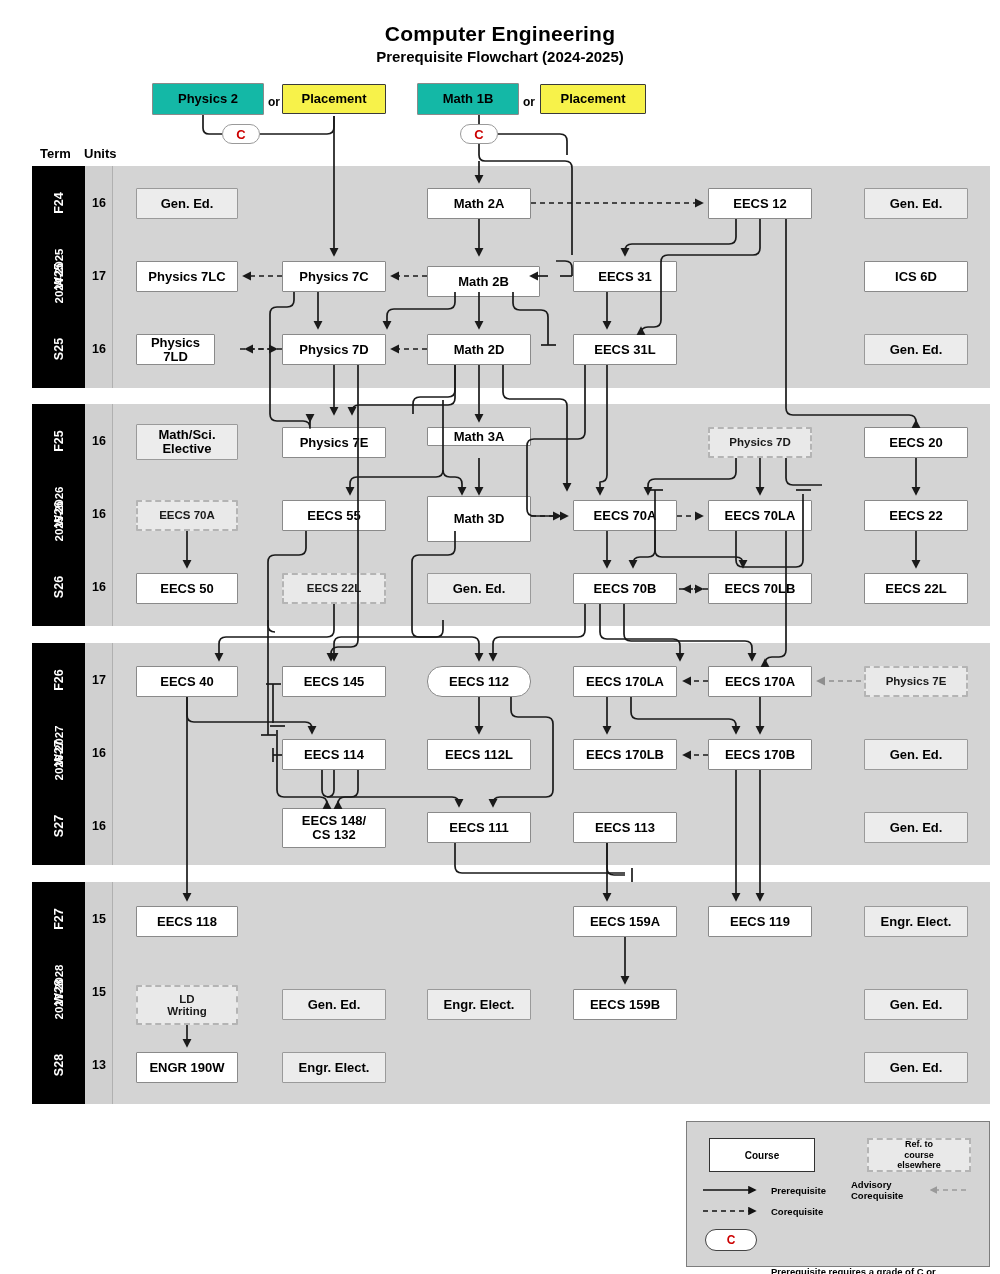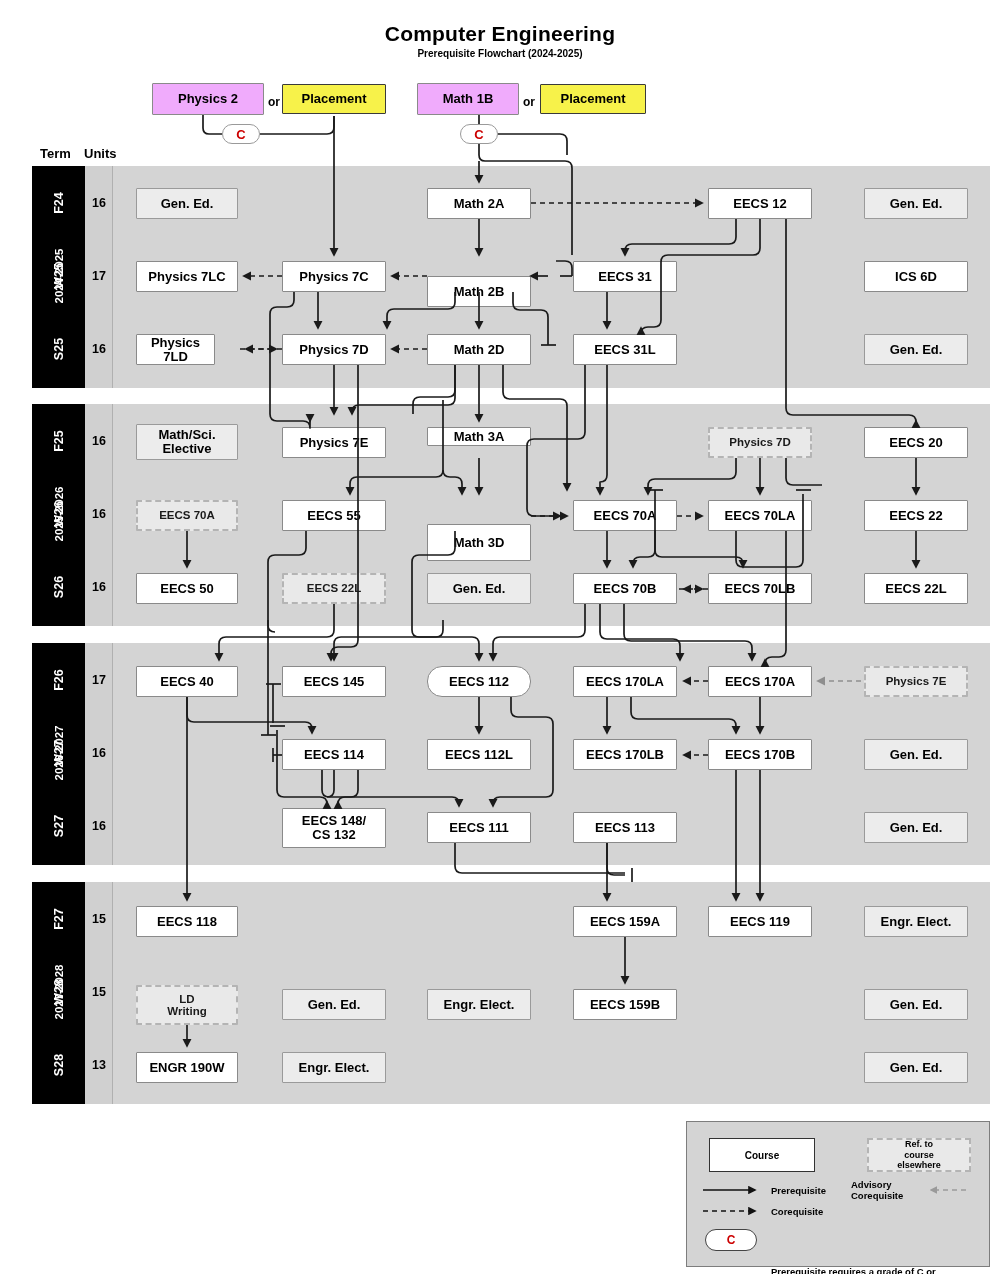--- a/index.html
+++ b/index.html
@@ -4,32 +4,32 @@
 <style>
   html,body{margin:0;padding:0;background:#ffffff;}
   body{width:1000px;height:1274px;position:relative;
        font-family:"Liberation Sans","DejaVu Sans",sans-serif;
        -webkit-font-smoothing:antialiased;}
 
   
   #title{position:absolute;left:0;top:22px;width:1000px;text-align:center;
          font-size:21px;font-weight:bold;color:#000;letter-spacing:.2px;}
   #subtitle{position:absolute;left:0;top:48px;width:1000px;text-align:center;
-            font-size:10px;font-weight:bold;color:#000;}
+            font-size:15px;font-weight:bold;color:#000;}
 
   
   .box{position:absolute;box-sizing:border-box;border:1px solid #8a8a8a;
        background:#ffffff;display:flex;align-items:center;justify-content:center;
        text-align:center;font-size:13px;font-weight:bold;color:#000;
        line-height:1.05;border-radius:1px;}
   .box.ge{background:#ececec;border-color:#9a9a9a;}
   .box.ref{background:#e9e9e9;border:2px dashed #b4b4b4;font-size:11.5px;
            color:#1a1a1a;font-weight:bold;}
   .box.placement{background:#f7f24a;border:1px solid #3a3a3a;}
-  .box.plain{background:#f0abfc;border:1px solid #8a8a8a;}
+  .box.plain{background:#14b8a6;border:1px solid #8a8a8a;}
   .box .t2{display:block;}
 
   .orlabel{position:absolute;font-size:12px;font-weight:bold;color:#000;}
 
   
   .yearpanel{position:absolute;background:#d4d4d4;box-sizing:border-box;}
   .termbar{position:absolute;background:#000000;box-sizing:border-box;}
   .unitscol{position:absolute;background:#d0d0d0;box-sizing:border-box;
             border-right:1px solid #b0b0b0;}
   .termtxt{position:absolute;color:#ffffff;font-size:12.5px;font-weight:bold;
@@ -89,21 +89,21 @@
 <div class="unitstxt" style="left:85px;top:269px;width:28px;">17</div>
 <div class="unitstxt" style="left:85px;top:342px;width:28px;">16</div>
 
 <div class="box ge" style="left:136px;top:188px;width:102px;height:31px;">Gen. Ed.</div>
 <div class="box" style="left:427px;top:188px;width:104px;height:31px;">Math 2A</div>
 <div class="box" style="left:708px;top:188px;width:104px;height:31px;">EECS 12</div>
 <div class="box ge" style="left:864px;top:188px;width:104px;height:31px;">Gen. Ed.</div>
 
 <div class="box" style="left:136px;top:261px;width:102px;height:31px;">Physics 7LC</div>
 <div class="box" style="left:282px;top:261px;width:104px;height:31px;">Physics 7C</div>
-<div class="box" style="left:427px;top:276px;width:104px;height:31px;">Math 2B</div>
+<div class="box" style="left:427px;top:266px;width:113px;height:31px;">Math 2B</div>
 <div class="box" style="left:573px;top:261px;width:104px;height:31px;">EECS 31</div>
 <div class="box" style="left:864px;top:261px;width:104px;height:31px;">ICS 6D</div>
 
 <div class="box" style="left:136px;top:334px;width:79px;height:31px;">Physics 7LD</div>
 <div class="box" style="left:282px;top:334px;width:104px;height:31px;">Physics 7D</div>
 <div class="box" style="left:427px;top:334px;width:104px;height:31px;">Math 2D</div>
 <div class="box" style="left:573px;top:334px;width:104px;height:31px;">EECS 31L</div>
 <div class="box ge" style="left:864px;top:334px;width:104px;height:31px;">Gen. Ed.</div>
 
 <div class="yearpanel" style="left:113px;top:404px;width:877px;height:222px;"></div>
@@ -121,21 +121,21 @@
   <span class="t2">Math/Sci.</span>
   <span class="t2">Elective</span>
 </div>
 <div class="box" style="left:282px;top:427px;width:104px;height:31px;">Physics 7E</div>
 <div class="box" style="left:427px;top:427px;width:104px;height:19px;">Math 3A</div>
 <div class="box ref" style="left:708px;top:427px;width:104px;height:31px;">Physics 7D</div>
 <div class="box" style="left:864px;top:427px;width:104px;height:31px;">EECS 20</div>
 
 <div class="box ref" style="left:136px;top:500px;width:102px;height:31px;">EECS 70A</div>
 <div class="box" style="left:282px;top:500px;width:104px;height:31px;">EECS 55</div>
-<div class="box" style="left:427px;top:524px;width:104px;height:37px;">Math 3D</div>
+<div class="box" style="left:427px;top:496px;width:104px;height:46px;">Math 3D</div>
 <div class="box" style="left:573px;top:500px;width:104px;height:31px;">EECS 70A</div>
 <div class="box" style="left:708px;top:500px;width:104px;height:31px;">EECS 70LA</div>
 <div class="box" style="left:864px;top:500px;width:104px;height:31px;">EECS 22</div>
 
 <div class="box" style="left:136px;top:573px;width:102px;height:31px;">EECS 50</div>
 <div class="box ref" style="left:282px;top:573px;width:104px;height:31px;">EECS 22L</div>
 <div class="box ge" style="left:427px;top:573px;width:104px;height:31px;">Gen. Ed.</div>
 <div class="box" style="left:573px;top:573px;width:104px;height:31px;">EECS 70B</div>
 <div class="box" style="left:708px;top:573px;width:104px;height:31px;">EECS 70LB</div>
 <div class="box" style="left:864px;top:573px;width:104px;height:31px;">EECS 22L</div>

